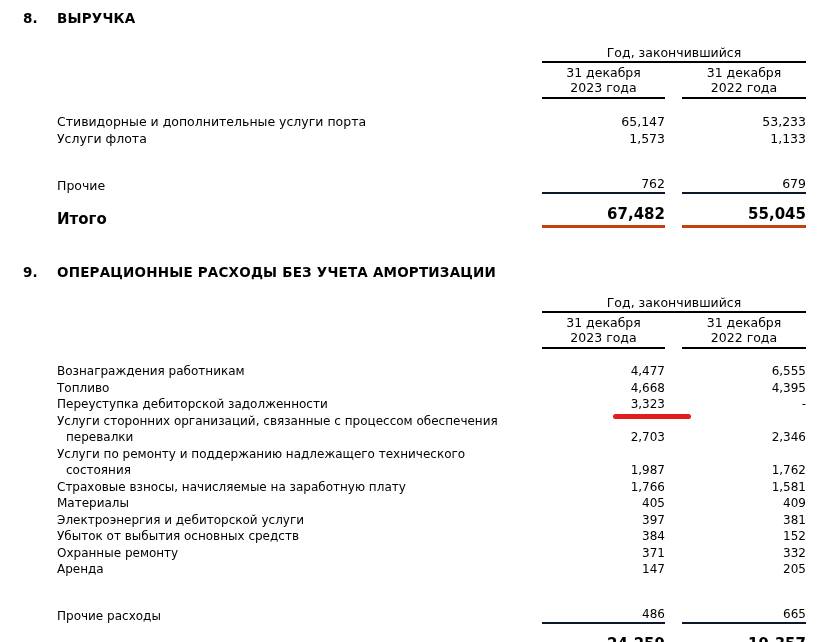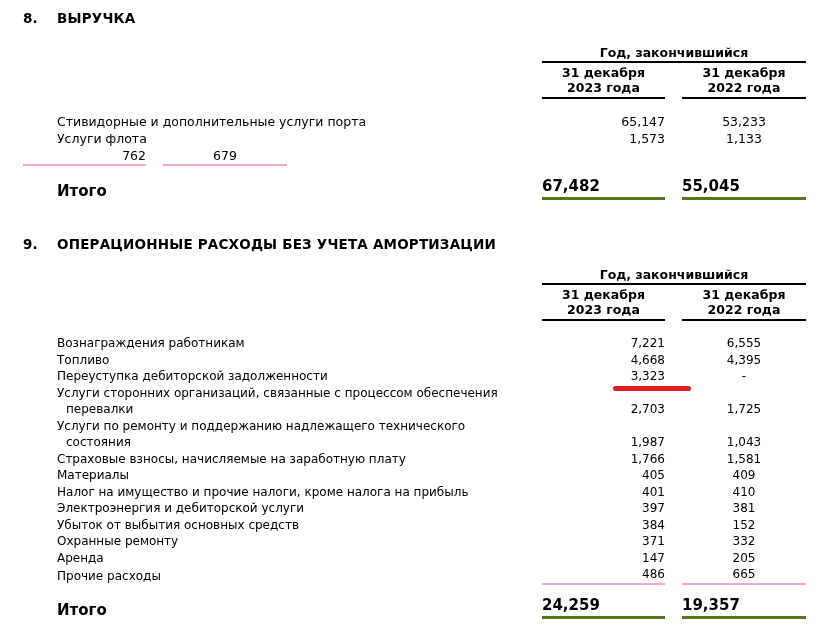--- a/index.html
+++ b/index.html
@@ -19,48 +19,48 @@
   
   .note-heading { display:flex; align-items:baseline; font-weight:bold; font-size:13.5px; line-height:17px; }
   .note-number { width:34px; flex:0 0 34px; }
   .note-title  { letter-spacing:0.2px; }
 
   
   .thead { display:flex; }
   .thead .spacer { flex:1; }
   .numregion { width:264px; flex:0 0 264px; }
   .year-ended {
-    text-align:center; font-weight:bold; font-size:12.5px; line-height:15px;
+    text-align:center; font-weight:normal; font-size:12.5px; line-height:15px;
     padding-bottom:1px; border-bottom:2px solid #000;
   }
   .colheads { display:flex; }
   .colhead {
-    width:123px; text-align:center; font-weight:bold; font-size:12.5px;
+    width:123px; text-align:center; font-weight:normal; font-size:12.5px;
     line-height:15px; padding:2px 0 2px; border-bottom:2px solid #000;
   }
   .colhead.c2 { width:124px; margin-left:17px; }
 
   .thead.s8 { margin-top:18px; }
   .thead.s9 { margin-top:14px; }
 
   .tbody { margin-top:14px; }
   .trow { display:flex; align-items:flex-end; }
   .s8rows .trow { font-size:12.5px; line-height:17px; }
   .s9rows .trow { font-size:12px; line-height:16.5px; }
   .trow .lbl {
     flex:1; padding-left:43px; padding-right:2px;
     text-indent:-9px; white-space:pre-wrap;
   }
   .trow .val { width:123px; flex:0 0 123px; text-align:right; position:relative; }
-  .trow .val.c2 { width:124px; flex:0 0 124px; margin-left:17px;text-align:center; }
-  .trow.rule .val { border-bottom:2px solid #f9a8d4; }
+  .trow .val.c2 { width:124px; flex:0 0 124px; margin-left:17px; }
+  .trow.rule .val { border-bottom:2px solid #0f172a;margin-top:28px; }
 
   .total-row { display:flex; align-items:flex-end; font-weight:bold; font-size:15px; line-height:17px; margin-top:12px; }
   .total-row .lbl { flex:1; padding-left:34px; }
-  .total-row .val { width:123px; flex:0 0 123px; text-align:left; padding-bottom:2px; border-bottom:3px solid #4d7c0f; }
+  .total-row .val { width:123px; flex:0 0 123px; text-align:right; padding-bottom:2px; border-bottom:3px solid #c2410c; }
   .total-row .val.c2 { width:124px; flex:0 0 124px; margin-left:17px; }
 
   .note.second { margin-top:36px; }
 
   
   .red-underline {
     position:absolute;
     right:-26px; bottom:-6px;
     width:78px; height:5px;
     border-radius:3px;
@@ -94,20 +94,21 @@
         <div class="lbl">Стивидорные и дополнительные услуги порта</div>
         <div class="val c1">65,147</div>
         <div class="val c2">53,233</div>
       </div>
       <div class="trow">
         <div class="lbl">Услуги флота</div>
         <div class="val c1">1,573</div>
         <div class="val c2">1,133</div>
       </div>
       <div class="trow rule">
+        <div class="lbl">Прочие</div>
         <div class="val c1">762</div>
         <div class="val c2">679</div>
       </div>
     </div>
 
     <div class="total-row">
       <div class="lbl">Итого</div>
       <div class="val c1">67,482</div>
       <div class="val c2">55,045</div>
     </div>
@@ -126,59 +127,54 @@
         <div class="colheads">
           <div class="colhead c1"><span>31 декабря</span><br><span>2023 года</span></div>
           <div class="colhead c2"><span>31 декабря</span><br><span>2022 года</span></div>
         </div>
       </div>
     </div>
 
     <div class="tbody s9rows">
       <div class="trow">
         <div class="lbl">Вознаграждения работникам</div>
-        <div class="val c1">7,221</div>
+        <div class="val c1">4,477</div>
         <div class="val c2">6,555</div>
       </div>
       <div class="trow">
         <div class="lbl">Топливо</div>
         <div class="val c1">4,668</div>
         <div class="val c2">4,395</div>
       </div>
       <div class="trow">
         <div class="lbl">Переуступка дебиторской задолженности</div>
         <div class="val c1"><span>3,323</span><div class="red-underline"></div></div>
         <div class="val c2">-</div>
       </div>
       <div class="trow">
         <div class="lbl">Услуги сторонних организаций, связанные с процессом обеспечения
 перевалки</div>
         <div class="val c1">2,703</div>
-        <div class="val c2">1,725</div>
+        <div class="val c2">2,346</div>
       </div>
       <div class="trow">
         <div class="lbl">Услуги по ремонту и поддержанию надлежащего технического
 состояния</div>
         <div class="val c1">1,987</div>
-        <div class="val c2">1,043</div>
+        <div class="val c2">1,762</div>
       </div>
       <div class="trow">
         <div class="lbl">Страховые взносы, начисляемые на заработную плату</div>
         <div class="val c1">1,766</div>
         <div class="val c2">1,581</div>
       </div>
       <div class="trow">
         <div class="lbl">Материалы</div>
         <div class="val c1">405</div>
         <div class="val c2">409</div>
-      </div>
-      <div class="trow">
-        <div class="lbl">Налог на имущество и прочие налоги, кроме налога на прибыль</div>
-        <div class="val c1">401</div>
-        <div class="val c2">410</div>
       </div>
       <div class="trow">
         <div class="lbl">Электроэнергия и дебиторской услуги</div>
         <div class="val c1">397</div>
         <div class="val c2">381</div>
       </div>
       <div class="trow">
         <div class="lbl">Убыток от выбытия основных средств</div>
         <div class="val c1">384</div>
         <div class="val c2">152</div>

